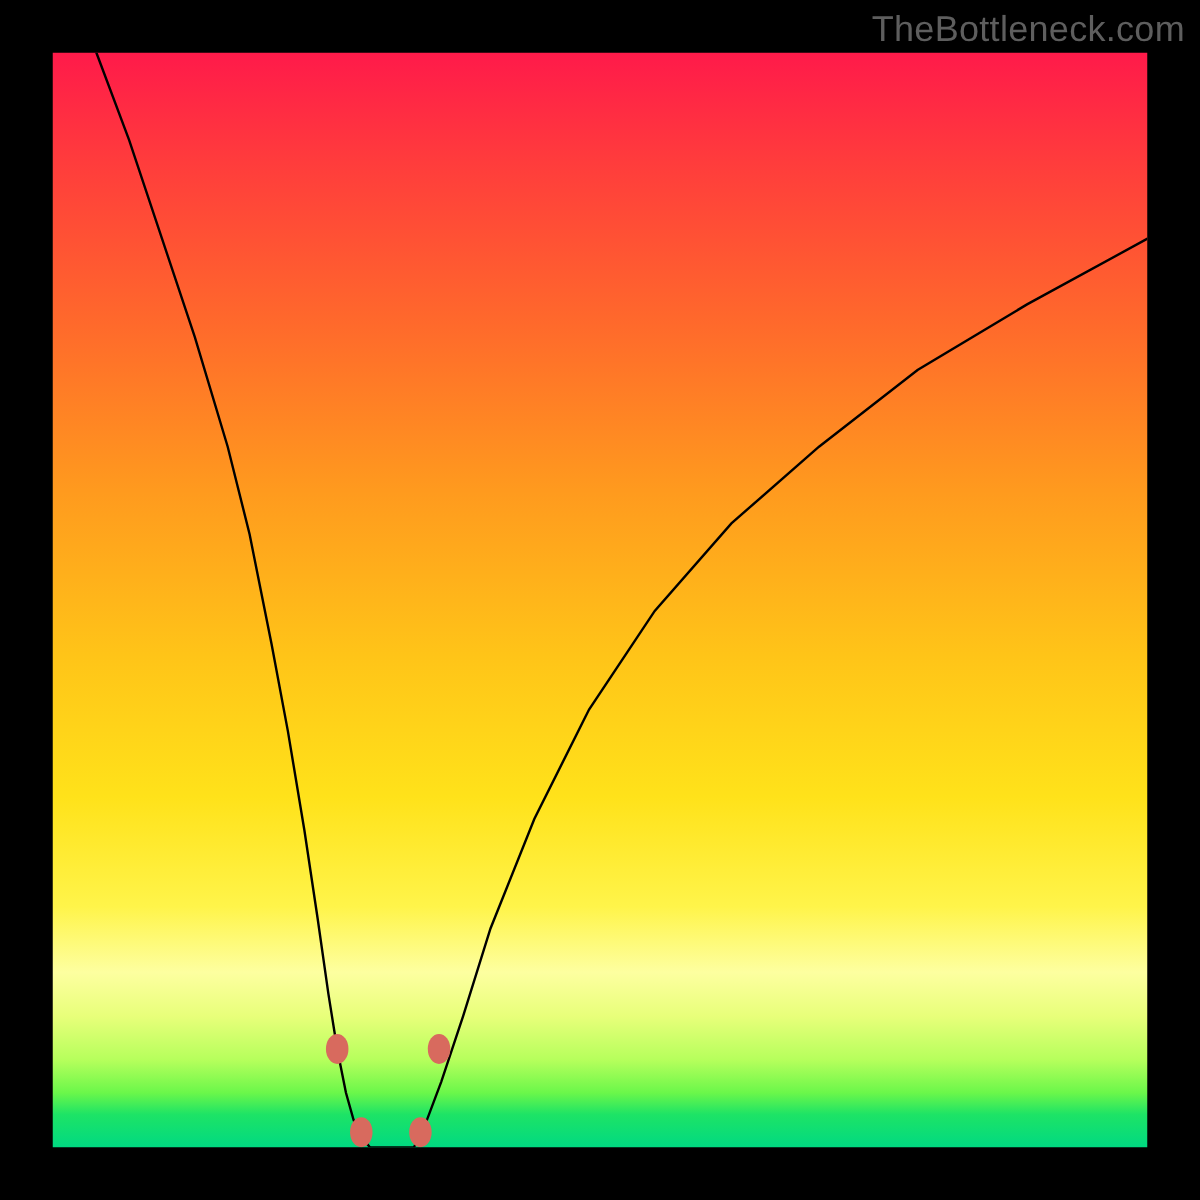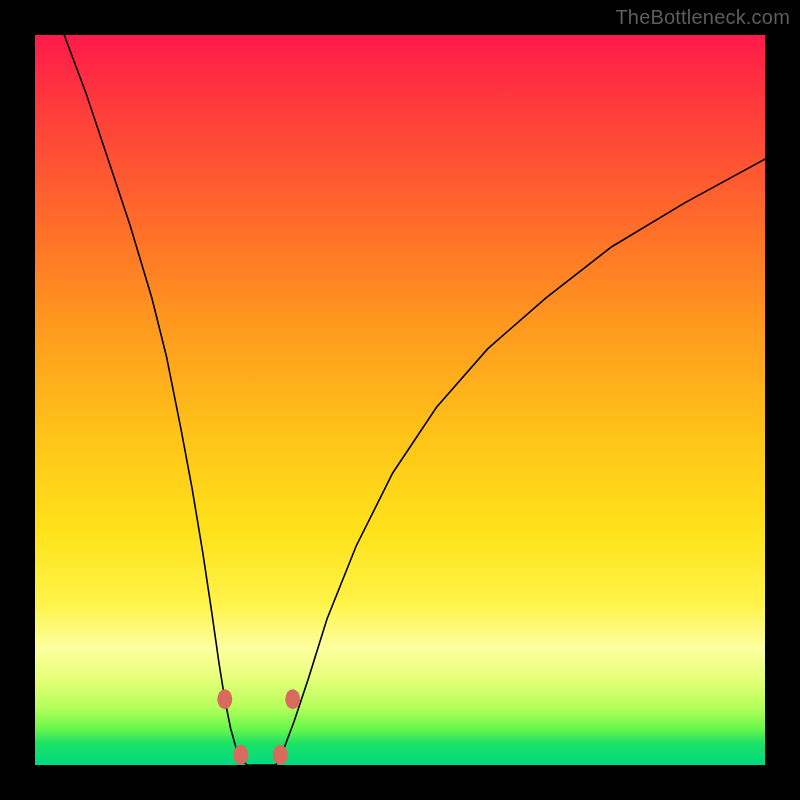--- a/index.html
+++ b/index.html
@@ -17,21 +17,21 @@
     left: 0;
     width: 800px;
     height: 800px;
     background: #000;
   }
   .watermark {
     position: absolute;
     top: 6px;
     right: 10px;
     color: #5e5e5e;
-    font-size: 20px;
+    font-size: 24px;
     font-weight: 500;
     letter-spacing: 0.2px;
     user-select: none;
   }
   .plot {
     position: absolute;
     left: 35px;
     top: 35px;
     width: 730px;
     height: 730px;

